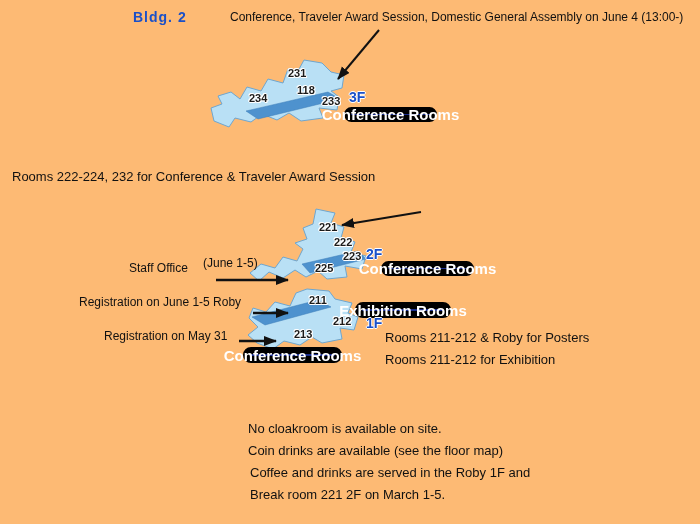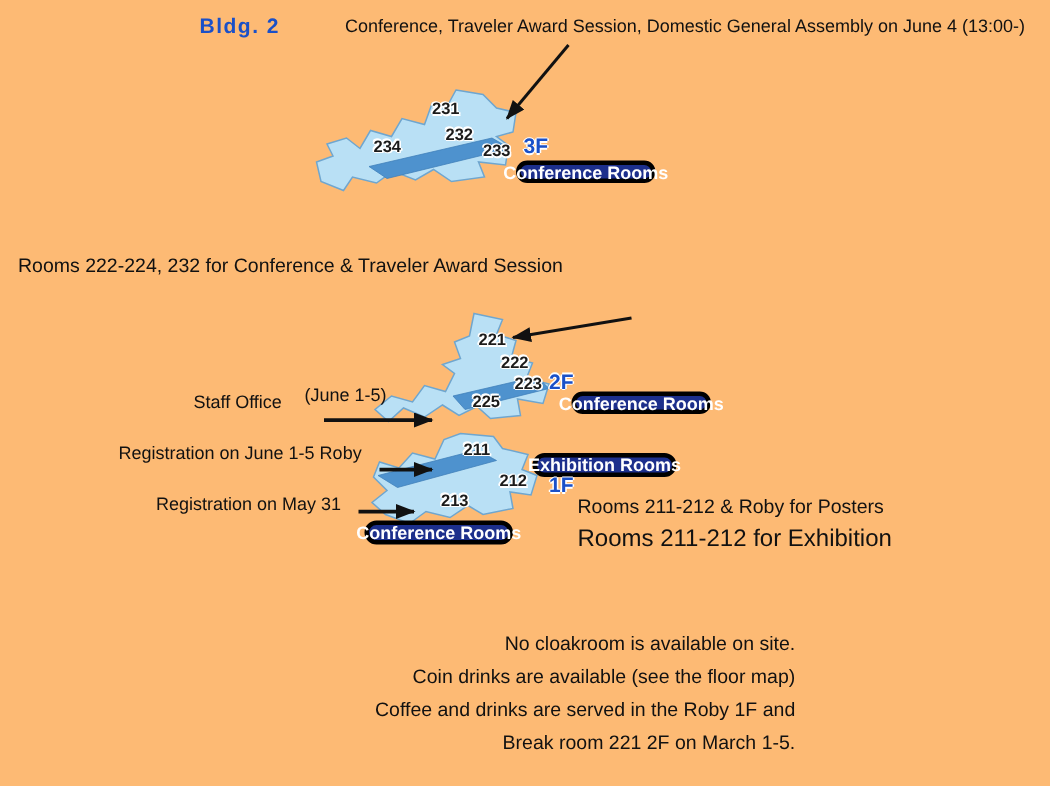--- a/index.html
+++ b/index.html
@@ -6,27 +6,27 @@
   html,body { background:#fff; }
   body { font-family:"Liberation Sans", sans-serif; }
   .stage { position:relative; width:700px; height:524px; background:#fdba74; overflow:hidden; }
   .abs { position:absolute; }
   svg.overlay { position:absolute; left:0; top:0; }
   .floor-light { fill:#b9e0f5; stroke:#6fa6cf; stroke-width:1; }
   .floor-mid   { fill:#4e92ce; stroke:#3d7db8; stroke-width:0.5; }
   .arrow { stroke:#111111; fill:none; }
   .bldg { color:#1a50c8; font-weight:bold; font-size:14px; letter-spacing:1px; white-space:nowrap; }
   .txt  { font-size:12px; color:#111111; white-space:nowrap; line-height:14px; }
-  .note { font-size:13px; color:#111111; white-space:nowrap; line-height:14px; margin-bottom:8px;text-align:right; }
+  .note { font-size:13px; color:#111111; white-space:nowrap; line-height:14px; margin-bottom:8px; }
   .room { font-size:11px; font-weight:bold; color:#1b1b1b; white-space:nowrap;
           text-shadow:-1px 0 #fff, 1px 0 #fff, 0 -1px #fff, 0 1px #fff, -1px -1px #fff, 1px 1px #fff; }
   .floor-label { font-size:14px; font-weight:bold; color:#1a50c8; white-space:nowrap;
                  text-shadow:-1px 0 #fff, 1px 0 #fff, 0 -1px #fff, 0 1px #fff; }
-  .pill { background:#1c2f8c; color:#ffffff; font-size:12px; font-weight:bold;
-          border:3px solid #000000; border-radius:9px;
+  .pill { background:#1c2f8c; color:#ffffff; font-size:15px; font-weight:bold;
+          border:7px solid #000000; border-radius:9px;
           display:flex; align-items:center; justify-content:center; white-space:nowrap; }
 </style>
 </head>
 <body>
 
 <div class="stage">
 
   <svg class="overlay" width="700" height="524" viewBox="0 0 700 524">
     <defs>
       <marker id="ah" markerUnits="userSpaceOnUse" markerWidth="14" markerHeight="12" refX="12" refY="5" orient="auto">
@@ -53,21 +53,21 @@
     <path class="arrow" stroke-width="2" marker-end="url(#ah)" d="M421,212 L342,225"></path>
     <path class="arrow" stroke-width="2.5" marker-end="url(#ah)" d="M216,280 L288,280"></path>
     <path class="arrow" stroke-width="2.5" marker-end="url(#ah)" d="M253,313 L288,313"></path>
     <path class="arrow" stroke-width="2.5" marker-end="url(#ah)" d="M239,341 L276,341"></path>
   </svg>
 
   <div class="abs bldg" style="left:133px;top:9px">Bldg. 2</div>
   <div class="abs txt" style="left:230px;top:10px">Conference, Traveler Award Session, Domestic General Assembly on June 4 (13:00-)</div>
 
   <div class="abs room" style="left:288px;top:67px">231</div>
-  <div class="abs room" style="left:297px;top:84px">232</div>
+  <div class="abs room" style="left:297px;top:84px">118</div>
   <div class="abs room" style="left:322px;top:95px">233</div>
   <div class="abs room" style="left:249px;top:92px">234</div>
   <div class="abs floor-label" style="left:349px;top:89px">3F</div>
   <div class="abs pill" style="left:344px;top:107px;width:93px;height:15px">Conference Rooms</div>
 
   <div class="abs txt" style="left:12px;top:170px;font-size:13px">Rooms 222-224, 232  for Conference &amp; Traveler Award Session</div>
 
   <div class="abs room" style="left:319px;top:221px">221</div>
   <div class="abs room" style="left:334px;top:236px">222</div>
   <div class="abs room" style="left:343px;top:250px">223</div>
@@ -79,21 +79,21 @@
 
   <div class="abs txt" style="left:79px;top:295px">Registration on June 1-5 Roby</div>
   <div class="abs room" style="left:309px;top:294px">211</div>
   <div class="abs pill" style="left:355px;top:302px;width:96px;height:16px">Exhibition Rooms</div>
   <div class="abs room" style="left:333px;top:315px">212</div>
   <div class="abs floor-label" style="left:366px;top:315px">1F</div>
   <div class="abs txt" style="left:104px;top:329px">Registration on May 31</div>
   <div class="abs room" style="left:294px;top:328px">213</div>
   <div class="abs pill" style="left:243px;top:347px;width:99px;height:16px">Conference Rooms</div>
   <div class="abs txt" style="left:385px;top:331px;font-size:13px">Rooms 211-212 &amp; Roby for Posters</div>
-  <div class="abs txt" style="left:385px;top:353px;font-size:16px">Rooms 211-212  for Exhibition</div>
+  <div class="abs txt" style="left:385px;top:353px;font-size:13px">Rooms 211-212  for Exhibition</div>
 
   <div class="abs" style="left:248px;top:422px">
     <div class="note">No cloakroom is available on site.</div>
     <div class="note">Coin drinks are available (see the floor map)</div>
     <div class="note" style="padding-left:2px">Coffee and drinks are served in the Roby 1F and</div>
     <div class="note" style="padding-left:2px">Break room 221 2F on  March 1-5.</div>
   </div>
 
 </div>
 

